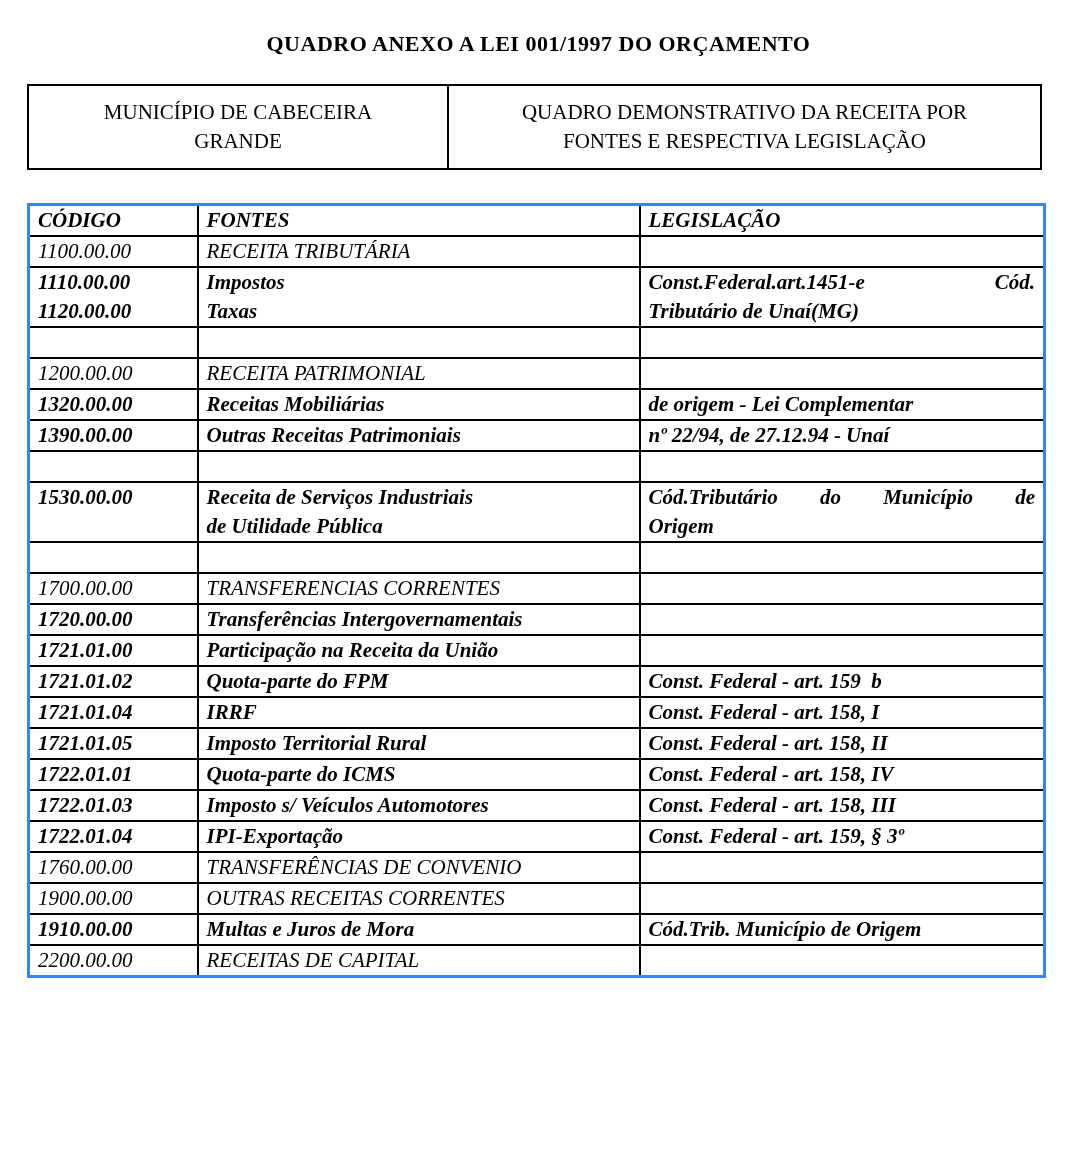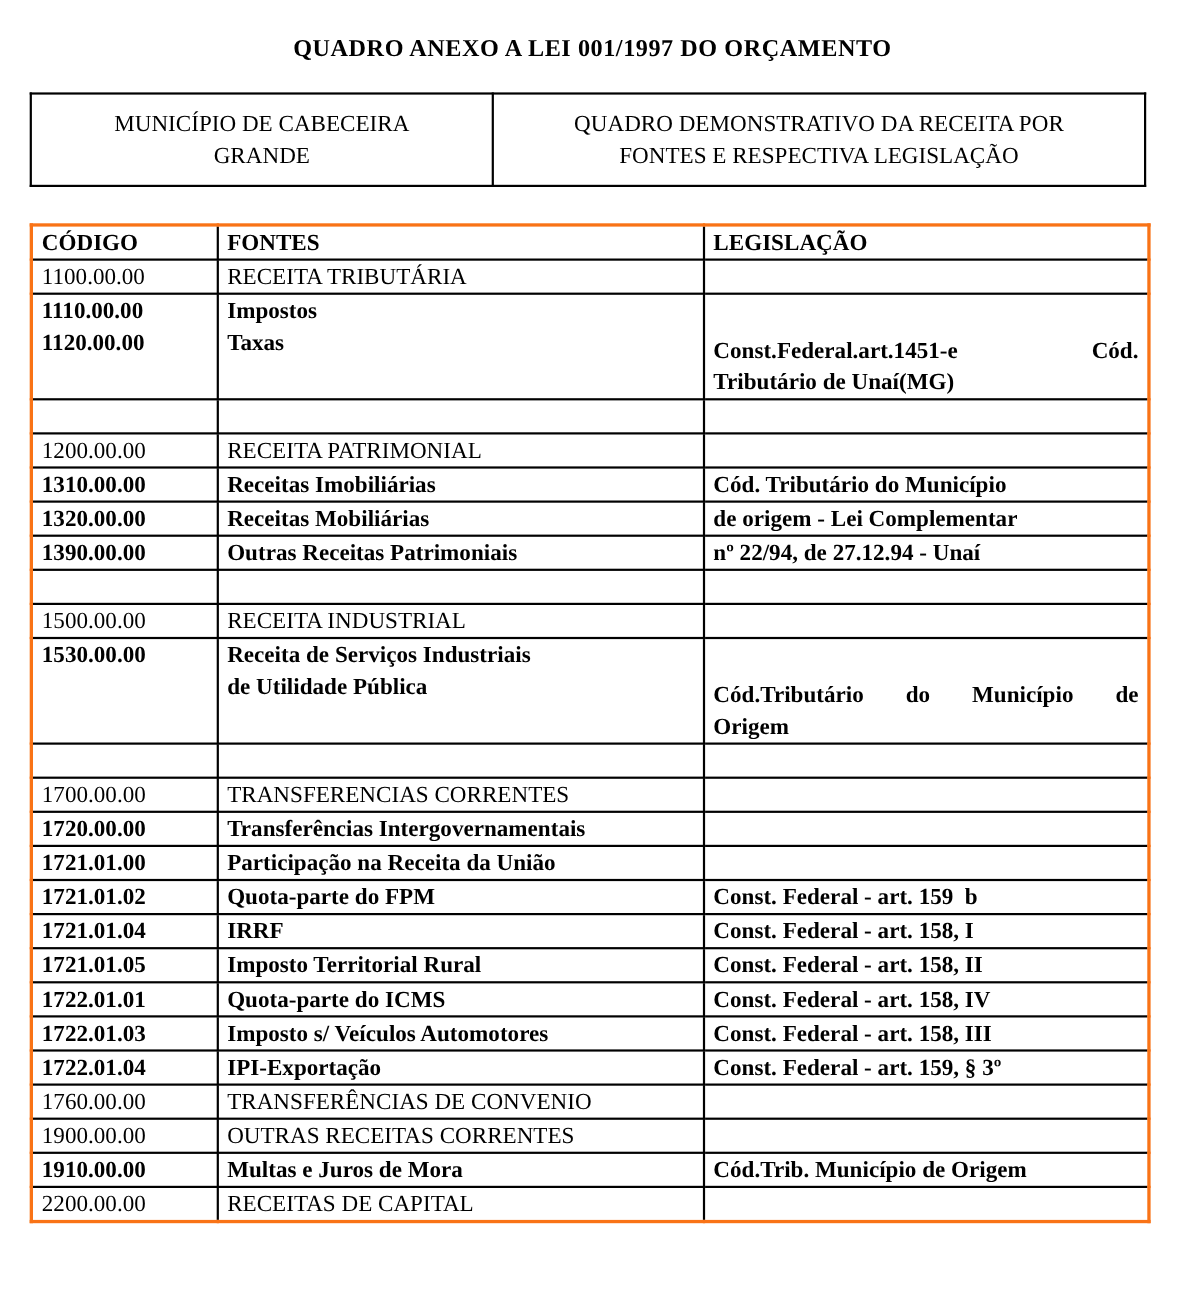--- a/index.html
+++ b/index.html
@@ -38,37 +38,38 @@
     line-height: 29px;
     vertical-align: middle;
     padding: 12px;
   }
 
   
   .main-table {
     margin: 33px 0 0 27px;
     width: 1016px;
     table-layout: fixed;
-    border: 3px solid #f97316;
+    border: 3px solid #3b82f6;
+    font-style: italic;
   }
   .main-table th, .main-table td {
     border: 2px solid #000;
     font-size: 21px;
     line-height: 29px;
     height: 29px;
     padding: 0 8px;
     text-align: left;
     vertical-align: top;
     overflow: hidden;
     white-space: normal;
   }
   .main-table th { font-weight: 700; }
   .main-table tr.bold td { font-weight: 700; }
   .main-table td div { min-height: 29px; }
-  .just { text-align: justify; text-align-last: justify; margin-top: 36px; }
+  .just { text-align: justify; text-align-last: justify; }
 </style>
 </head>
 <body>
 
 <div class="page">
 
   <h1 class="doc-title">QUADRO ANEXO A LEI 001/1997 DO ORÇAMENTO</h1>
 
   <table class="info-table">
     <colgroup>
@@ -135,31 +136,20 @@
           <td>
             <div>1200.00.00</div>
           </td>
           <td>
             <div>RECEITA PATRIMONIAL</div>
           </td>
           <td></td>
         </tr>
         <tr class="bold">
           <td>
-            <div>1310.00.00</div>
-          </td>
-          <td>
-            <div>Receitas Imobiliárias</div>
-          </td>
-          <td>
-            <div>Cód. Tributário do Município</div>
-          </td>
-        </tr>
-        <tr class="bold">
-          <td>
             <div>1320.00.00</div>
           </td>
           <td>
             <div>Receitas Mobiliárias</div>
           </td>
           <td>
             <div>de origem - Lei Complementar</div>
           </td>
         </tr>
         <tr class="bold">
@@ -169,29 +159,20 @@
           <td>
             <div>Outras Receitas Patrimoniais</div>
           </td>
           <td>
             <div>nº 22/94, de 27.12.94 - Unaí</div>
           </td>
         </tr>
         <tr>
           <td></td>
           <td></td>
-          <td></td>
-        </tr>
-        <tr>
-          <td>
-            <div>1500.00.00</div>
-          </td>
-          <td>
-            <div>RECEITA INDUSTRIAL</div>
-          </td>
           <td></td>
         </tr>
         <tr class="bold">
           <td>
             <div>1530.00.00</div>
           </td>
           <td>
             <div>Receita de Serviços Industriais</div>
             <div>de Utilidade Pública</div>
           </td>

